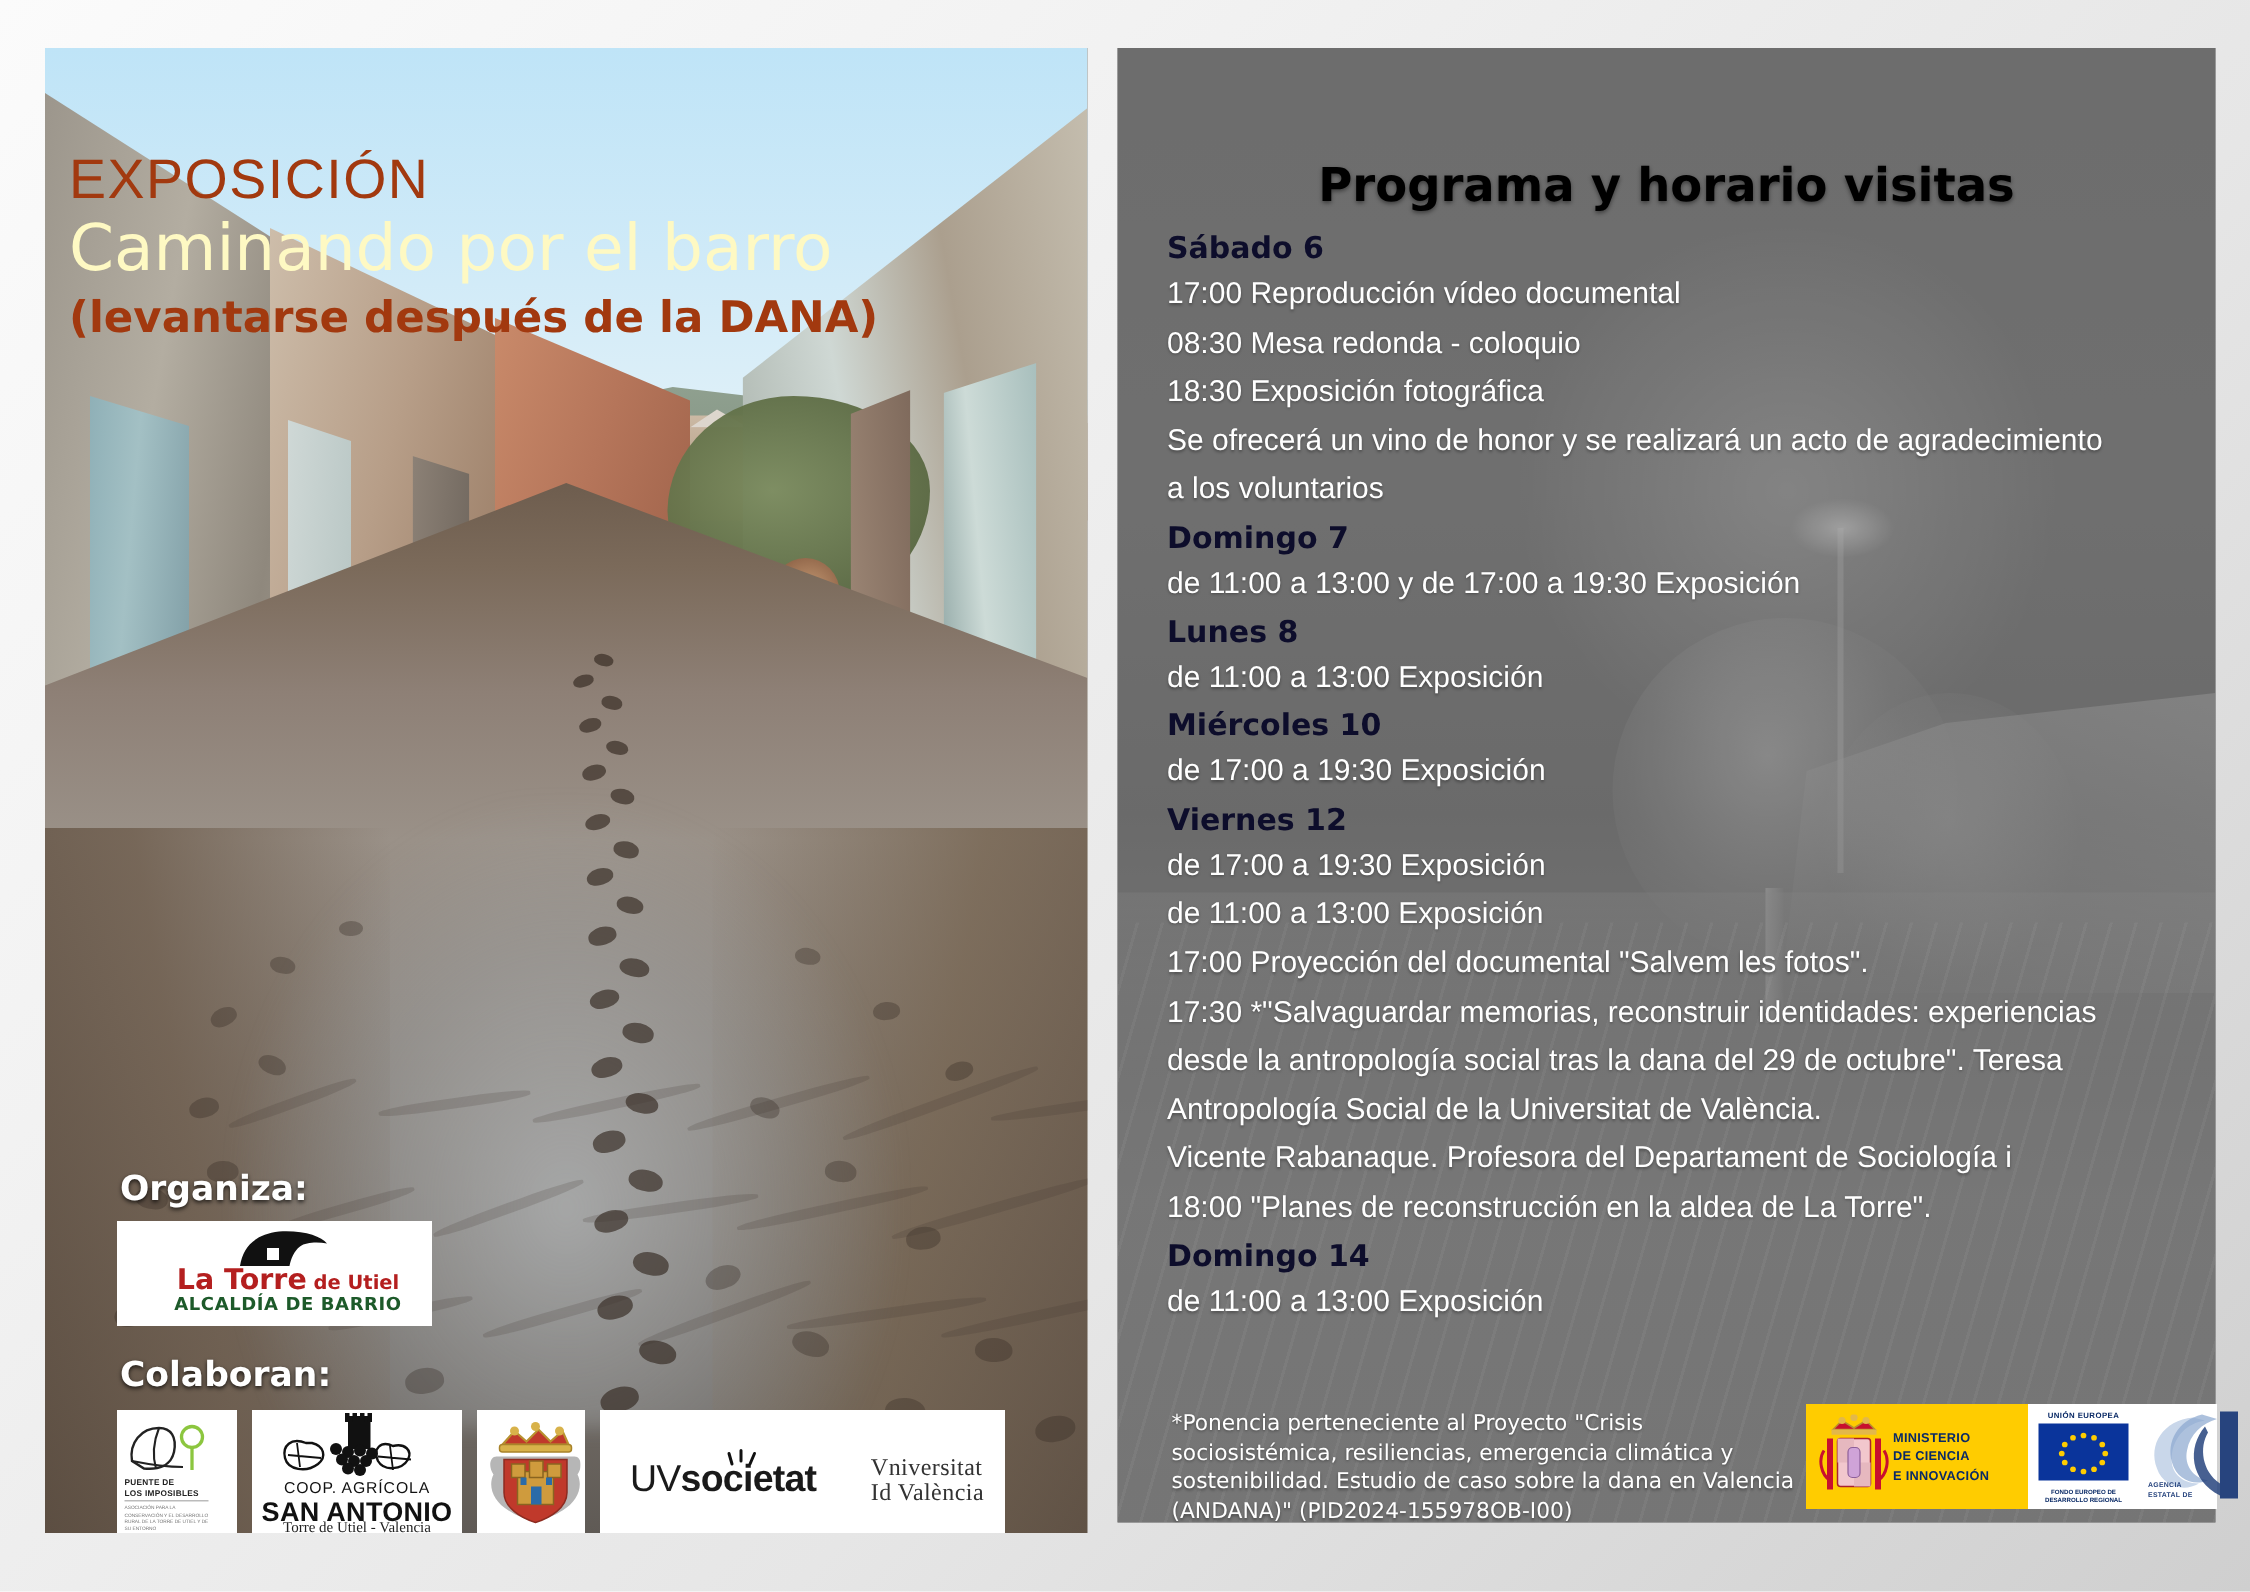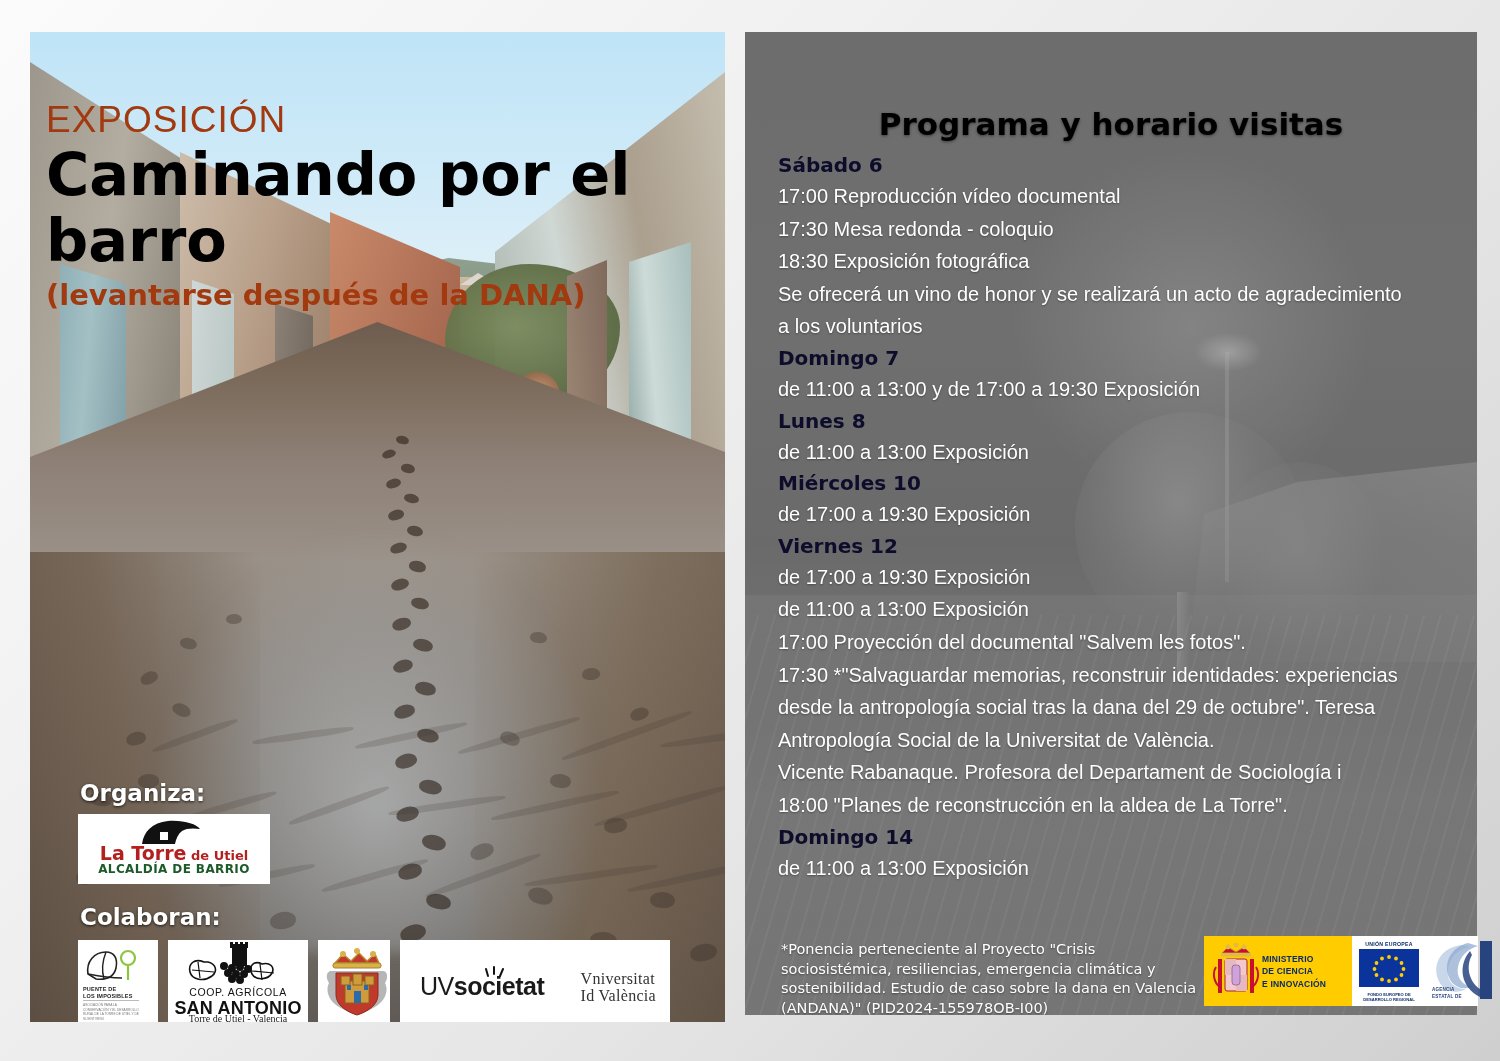--- a/index.html
+++ b/index.html
@@ -69,29 +69,29 @@
     background:linear-gradient(80deg,#5b4b3d 0%,#6e5d4d 45%,rgba(120,105,92,0) 100%);opacity:.8;}
   .ph-mud-r{position:absolute;right:0;bottom:0;width:250px;height:470px;
     background:linear-gradient(280deg,#604f40 0%,#75634f 45%,rgba(120,105,92,0) 100%);opacity:.75;}
   .ph-trail{position:absolute;left:0;top:0;width:100%;height:100%;}
   .fp{position:absolute;width:13px;height:8px;border-radius:50% 50% 45% 45%;
     background:rgba(46,36,28,.62);transform:rotate(-14deg);}
   .tt{position:absolute;background:rgba(60,50,42,.18);border-radius:40%;}
 
   .poster-txt{position:absolute;left:16px;top:36px;width:100%;text-align:left;margin-top:33px;}
   .t-expo{font-size:37px;letter-spacing:1px;color:#a2390f;font-weight:400;line-height:1.05;}
-  .t-main{font-size:59px;font-weight:bold;color:#000000;line-height:1.12;margin-top:2px;
+  .t-main{font-size:43px;font-weight:normal;color:#fef9c3;line-height:1.12;margin-top:2px;
     font-family:"DejaVu Sans",sans-serif;}
   .t-sub{font-size:29px;font-weight:bold;color:#a2390f;line-height:1.2;margin-top:4px;
     font-family:"DejaVu Sans",sans-serif;}
 
   .org-label{position:absolute;left:50px;top:748px;color:#fff;font-weight:bold;font-size:23px;
     text-shadow:0 1px 3px rgba(0,0,0,.75);font-family:"DejaVu Sans",sans-serif;}
   .org-logo{position:absolute;left:48px;top:782px;width:192px;height:70px;background:#fff;
-    display:flex;align-items:center;justify-content:center;}
+    display:flex;align-items:center;justify-content:center;padding-left:18px;}
   .collab-label{position:absolute;left:50px;top:872px;color:#fff;font-weight:bold;font-size:23px;
     text-shadow:0 1px 3px rgba(0,0,0,.75);font-family:"DejaVu Sans",sans-serif;}
   .collab-row{position:absolute;left:48px;top:908px;display:flex;gap:10px;align-items:flex-start;}
   .cbox{background:#fff;display:flex;align-items:center;justify-content:center;}
 
   
   .torre{position:relative;width:176px;height:62px;}
   .torre-glyph{position:absolute;left:52px;top:1px;width:66px;height:26px;}
   .torre-l1{position:absolute;left:0;top:24px;width:100%;text-align:center;
     font-size:19px;font-weight:bold;color:#b41f1f;white-space:nowrap;font-family:"DejaVu Sans",sans-serif;}
@@ -385,21 +385,21 @@
       <div class="pn-ground"></div>
       <div class="pn-streaks"></div>
       <div class="pn-veil"></div>
     </div>
 
     <div class="pn-body">
       <div class="pn-title">Programa y horario visitas</div>
       <div class="prog" id="schedule">
           <div class="d-head">Sábado 6</div>
           <div class="d-line">17:00 Reproducción vídeo documental</div>
-          <div class="d-line">17:30 Mesa redonda - coloquio</div>
+          <div class="d-line">08:30 Mesa redonda - coloquio</div>
           <div class="d-line">18:30 Exposición fotográfica</div>
           <div class="d-line">Se ofrecerá un vino de honor y se realizará un acto de agradecimiento</div>
           <div class="d-line">a los voluntarios</div>
           <div class="d-head">Domingo 7</div>
           <div class="d-line">de 11:00 a 13:00 y de 17:00 a 19:30 Exposición</div>
           <div class="d-head">Lunes 8</div>
           <div class="d-line">de 11:00 a 13:00 Exposición</div>
           <div class="d-head">Miércoles 10</div>
           <div class="d-line">de 17:00 a 19:30 Exposición</div>
           <div class="d-head">Viernes 12</div>

